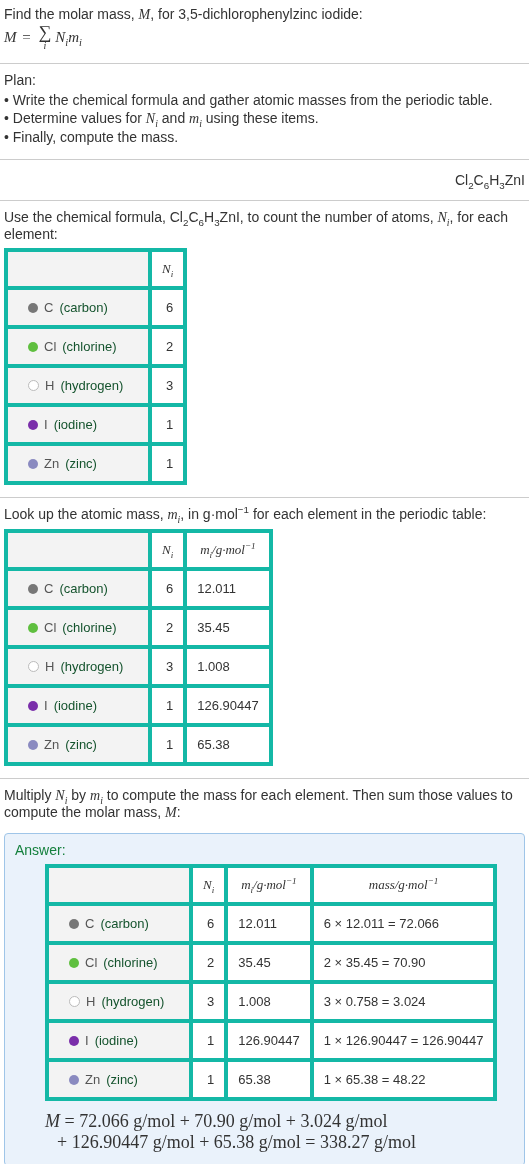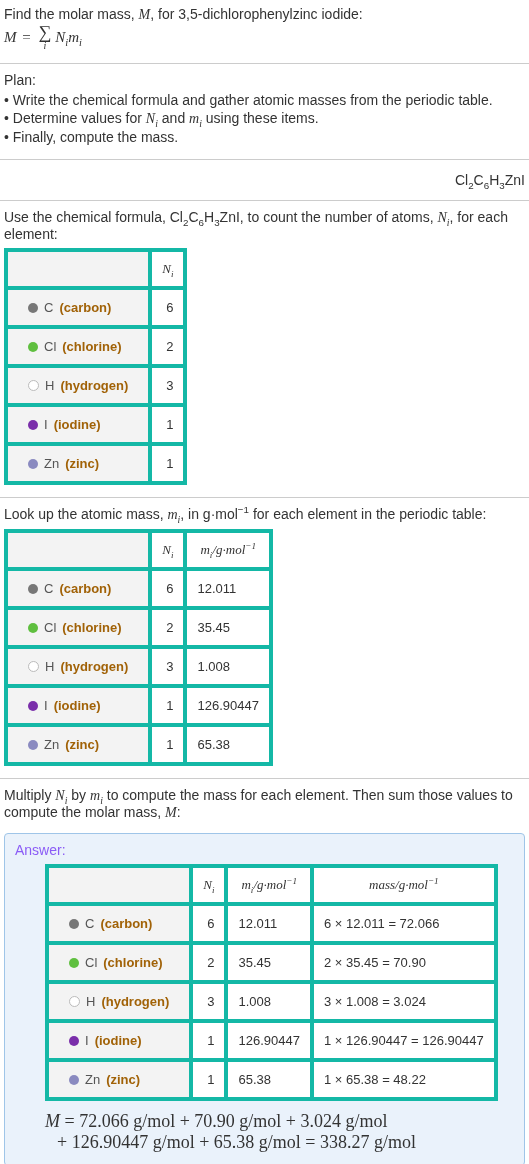--- a/index.html
+++ b/index.html
@@ -95,32 +95,31 @@
   }
   .dot-c  { background: #777; }
   .dot-cl { background: #5fbf3f; }
   .dot-h  { background: #fff; border: 1px solid #bbb; width: 9px; height: 9px; }
   .dot-i  { background: #7a2eaa; }
   .dot-zn { background: #8a8ac0; }
   .elem-name {
     color: #555;
   }
   .elem-paren {
-    color: #a16207;
-    font-weight: bold;
+    color: #14532d;
   }
   .answer-box {
     border: 1px solid #9fc5e8;
     background: #eaf2fb;
     border-radius: 4px;
     padding: 8px 10px 12px 10px;
     margin: 2px 4px 6px 4px;
   }
   .answer-box .label {
-    color: #8b5cf6;
+    color: #15803d;
     margin-bottom: 6px;
   }
   .answer-box table.data th,
   .answer-box table.data td {
     background: #fff;
   }
   .answer-box table.data td.elem-wrap {
     background: #f3f3f3;
   }
   .final-eq {
@@ -365,21 +364,21 @@
         <tr>
           <td class="elem-wrap">
             <div class="elem-cell">
               <span class="dot dot-h"></span>
               <span class="elem-name">H </span>
               <span class="elem-paren">(hydrogen)</span>
             </div>
           </td>
           <td class="ncell">3</td>
           <td class="">1.008</td>
-          <td class="">3 × 1.008 = 3.024</td>
+          <td class="">3 × 0.758 = 3.024</td>
         </tr>
         <tr>
           <td class="elem-wrap">
             <div class="elem-cell">
               <span class="dot dot-i"></span>
               <span class="elem-name">I </span>
               <span class="elem-paren">(iodine)</span>
             </div>
           </td>
           <td class="ncell">1</td>

